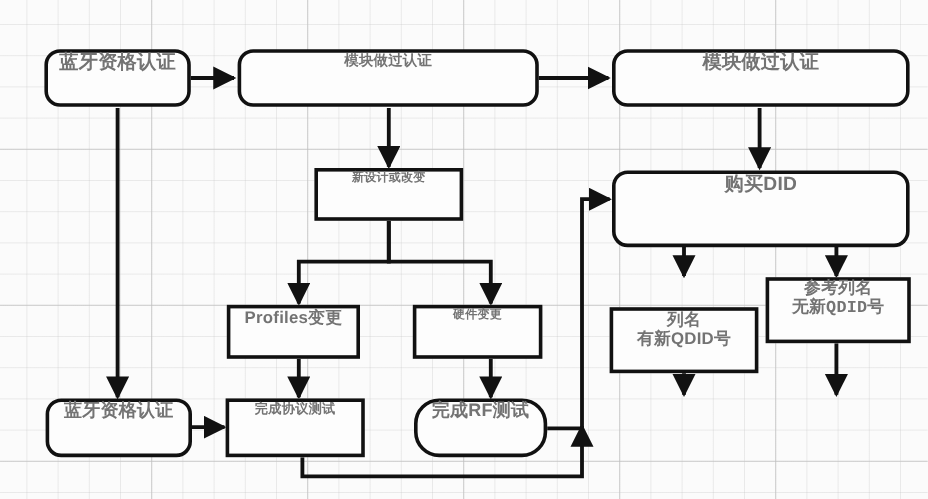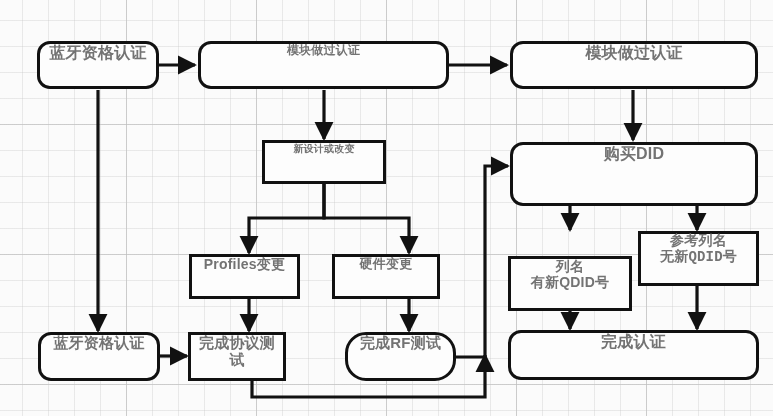--- a/index.html
+++ b/index.html
@@ -102,43 +102,40 @@
   </div>
 
   <div class="node round" style="left:510px;top:142px;width:248px;height:64px;font-size:16px;">
     <span class="txt">购买DID</span>
   </div>
 
   <div class="node sq" style="left:189px;top:254px;width:111px;height:45px;font-size:14px;">
     <span class="txt">Profiles变更</span>
   </div>
 
-  <div class="node sq" style="left:332px;top:254px;width:108px;height:45px;font-size:13px;">
+  <div class="node sq" style="left:344px;top:254px;width:108px;height:45px;font-size:10px;">
     <span class="txt">硬件变更</span>
   </div>
 
   <div class="node sq" style="left:508px;top:231px;width:124px;height:55px;font-size:14px;margin-top:25px;">
     <span class="txt">列名
 有新QDID号</span>
   </div>
 
   <div class="node sq" style="left:638px;top:231px;width:121px;height:55px;font-size:14px;font-family:Liberation Mono, monospace;">
     <span class="txt">参考列名
 无新QDID号</span>
   </div>
 
   <div class="node round" style="left:38px;top:332px;width:122px;height:49px;font-size:15px;">
     <span class="txt">蓝牙资格认证</span>
   </div>
 
-  <div class="node sq" style="left:188px;top:332px;width:98px;height:49px;font-size:15px;">
+  <div class="node sq" style="left:188px;top:332px;width:116px;height:49px;font-size:11px;">
     <span class="txt">完成协议测试</span>
   </div>
 
   <div class="node sq" style="left:345px;top:332px;width:111px;height:49px;font-size:15px;border-radius:21px;">
     <span class="txt">完成RF测试</span>
   </div>
 
-  <div class="node round" style="left:508px;top:330px;width:251px;height:50px;font-size:16px;">
-    <span class="txt">完成认证</span>
-  </div>
 
 </div>
 
 </body></html>

